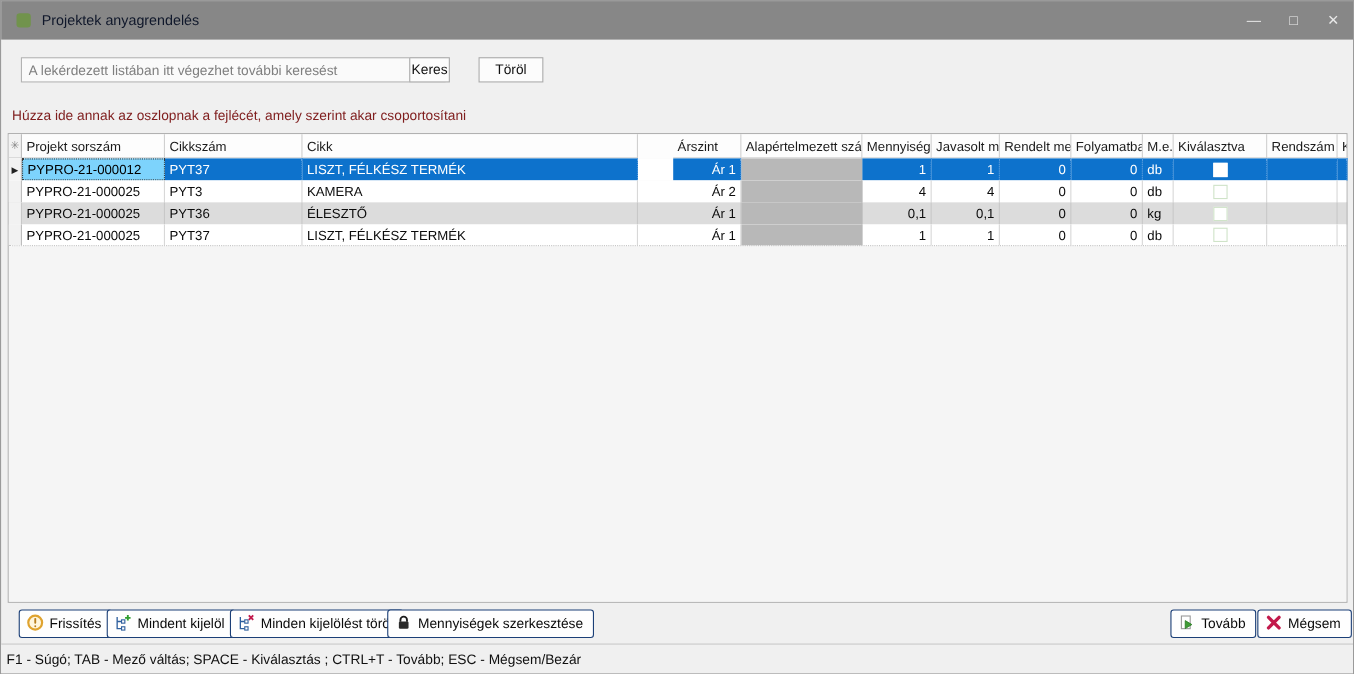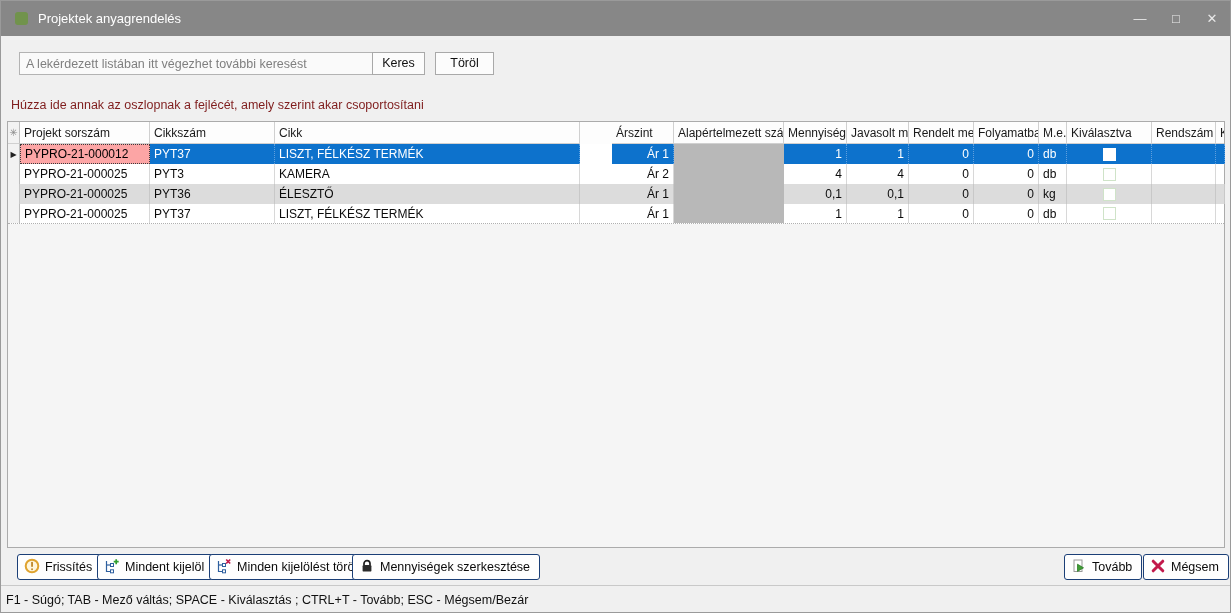--- a/index.html
+++ b/index.html
@@ -1,28 +1,28 @@
 <!DOCTYPE html>
 <html lang="hu"><head>
 <meta charset="utf-8">
 <style>
   html,body{margin:0;padding:0;background:#d8d8d8;}
   *{box-sizing:border-box;font-family:"Liberation Sans","DejaVu Sans",sans-serif;}
   .window{position:relative;width:1231px;height:613px;background:#f0f0f0;overflow:hidden;border:1px solid #9a9a9a;}
   
   .titlebar{position:absolute;left:0;top:0;width:100%;height:35px;background:#878787;display:flex;align-items:center;}
   .app-icon{width:13px;height:13px;border-radius:3px;background:#71934c;margin-left:14px;}
-  .title-text{color:#ffffff;font-size:13px;margin-left:10px;}
+  .title-text{color:#0f172a;font-size:13px;margin-left:10px;}
   .win-controls{position:absolute;right:0;top:0;height:35px;display:flex;align-items:center;}
   .win-btn{width:36px;height:35px;display:flex;align-items:center;justify-content:center;color:#e9e9e9;font-size:13px;cursor:default;}
   
   .search-input{position:absolute;left:18px;top:51px;width:386px;height:23px;background:#fafafa;border:1px solid #b3b3b3;font-size:12.5px;padding:0 6px;color:#333;}
   .search-input::placeholder{color:#7f7f7f;}
   .btn-plain{position:absolute;top:51px;height:23px;background:#fcfcfc;border:1px solid #a9a9a9;font-size:12.5px;color:#111;text-align:center;line-height:21px;}
-  #btn-keres{left:371px;width:53px;}
+  #btn-keres{left:371px;width:37px;}
   #btn-torol{left:434px;width:59px;}
   
   .group-hint{position:absolute;left:10px;top:97px;font-size:12.5px;color:#7f1d1d;}
   
   .grid{position:absolute;left:6px;top:120px;width:1218px;height:427px;background:#f5f5f5;border:1px solid #ababab;display:flex;flex-direction:column;}
   .tr{display:flex;height:20px;background:#fff;}
   .tr.header{height:22px;background:#fdfdfd;}
   .td,.th{height:100%;padding:0 4px;font-size:12px;color:#0b0b0b;white-space:nowrap;overflow:hidden;display:flex;align-items:center;border-right:1px solid #d8d8d8;}
   .th{border-right:1px solid #d0d0d0;border-bottom:1px solid #d0d0d0;color:#1a1a1a;}
   .c0{width:12px;flex:none;padding:0 1px;justify-content:center;background:#f2f2f2;border-right:1px solid #bdbdbd;}
@@ -39,21 +39,21 @@
   .c11{width:85px;flex:none;justify-content:center;}
   .c12{width:64px;flex:none;}
   .c13{flex:1;border-right:none;}
   .num{justify-content:flex-end;}
   .corner-glyph{color:#8a8a8a;font-size:10px;}
   .row-marker{font-size:8px;color:#222;}
   .row-alt{background:#dcdcdc;}
   .row-alt .td{border-right:1px solid #c8c8c8;}
   .row-selected .td{background:#0d72cc;color:#fff;border-right:1px dotted #5f9fdd;}
   .row-selected .td.c0{background:#f2f2f2;color:#222;border-right:1px solid #bdbdbd;}
-  .row-selected .td.cell-focus{background:#fca5a5;color:#000;border:1px dotted #3a3a3a;}
+  .row-selected .td.cell-focus{background:#7dd3fc;color:#000;border:1px dotted #3a3a3a;}
   .cell-szallito{background:#b8b8b8 !important;border-right:1px solid #b8b8b8 !important;}
   .tr.last{border-bottom:1px dotted #b0b0b0;}
   .grid-filler{flex:1;background:#f5f5f5;}
   .checkbox{width:13px;height:13px;background:#fff;border:1px solid #cfe3c8;display:inline-block;}
   .row-selected .checkbox{border-color:#fff;}
   
   .fbtn{position:absolute;top:553px;height:26px;background:#fefefe;border:1px solid #1b3f77;border-radius:3px;display:flex;align-items:center;gap:5px;padding:0 9px 0 6px;font-size:12.5px;color:#0a0a0a;}
   .fbtn svg{flex:none;}
   #btn-frissites{left:16px;}
   #btn-mindent{left:96px;}

